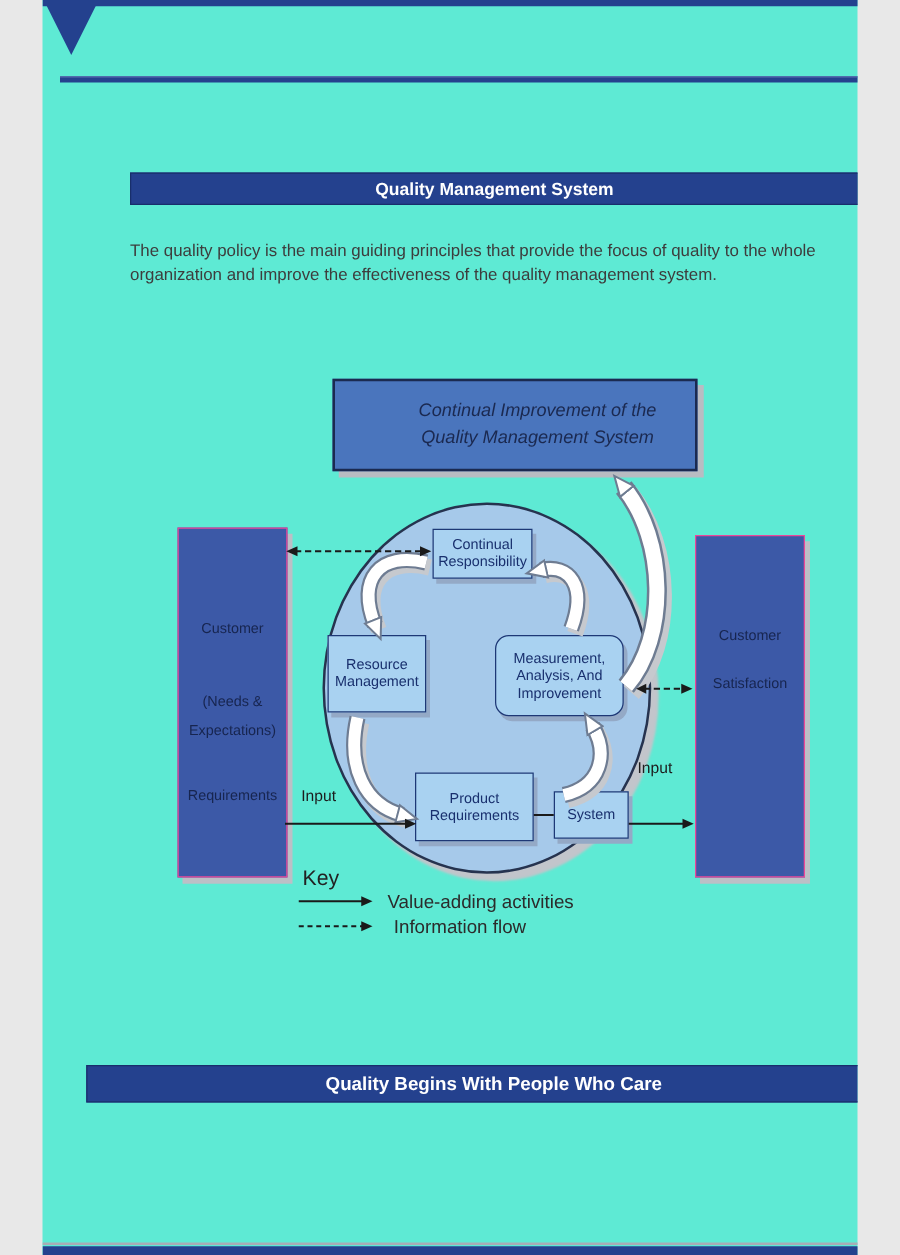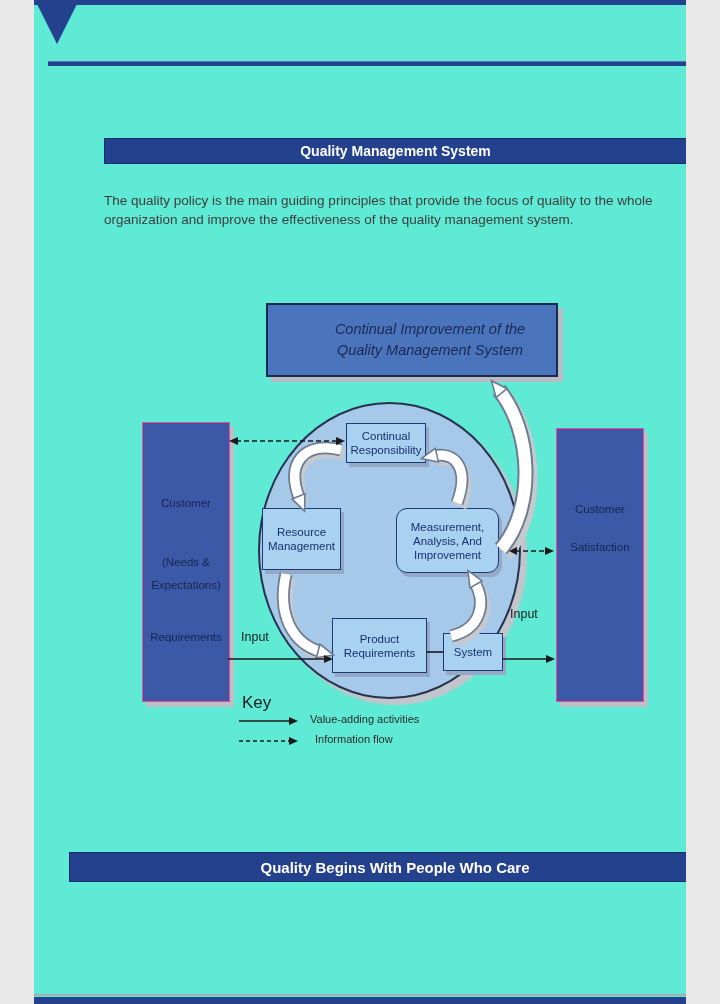--- a/index.html
+++ b/index.html
@@ -45,21 +45,21 @@
     color:#19306e;font-size:11.5px;line-height:14px;text-align:center;
     display:flex;align-items:center;justify-content:center;padding:2px;box-sizing:border-box;
   }
   .mr-box{left:312px;top:423px;width:80px;height:40px;}
   .rm-box{left:228px;top:508px;width:79px;height:62px;}
   .meas-box{left:362px;top:508px;width:103px;height:65px;border-radius:11px;}
   .pr-box{left:298px;top:618px;width:95px;height:55px;}
   .product-box{left:409px;top:633px;width:60px;height:38px;}
   .dlabel{position:absolute;font-size:12.5px;color:#1c1c1c;}
   .key-label{font-size:17px;color:#222;}
-  .legend-text{font-size:11px;color:#2b2b2b;}
+  .legend-text{font-size:15px;color:#2b2b2b;}
   .overlay{position:absolute;left:0;top:0;pointer-events:none;}
   
   .footer-rule-gray{position:absolute;left:0;top:994px;width:720px;height:2px;background:#a8adb5;}
   .footer-rule-blue{position:absolute;left:0;top:997px;width:720px;height:7px;background:#24418e;}
 </style>
 </head>
 <body>
 
 <div class="page">
 

